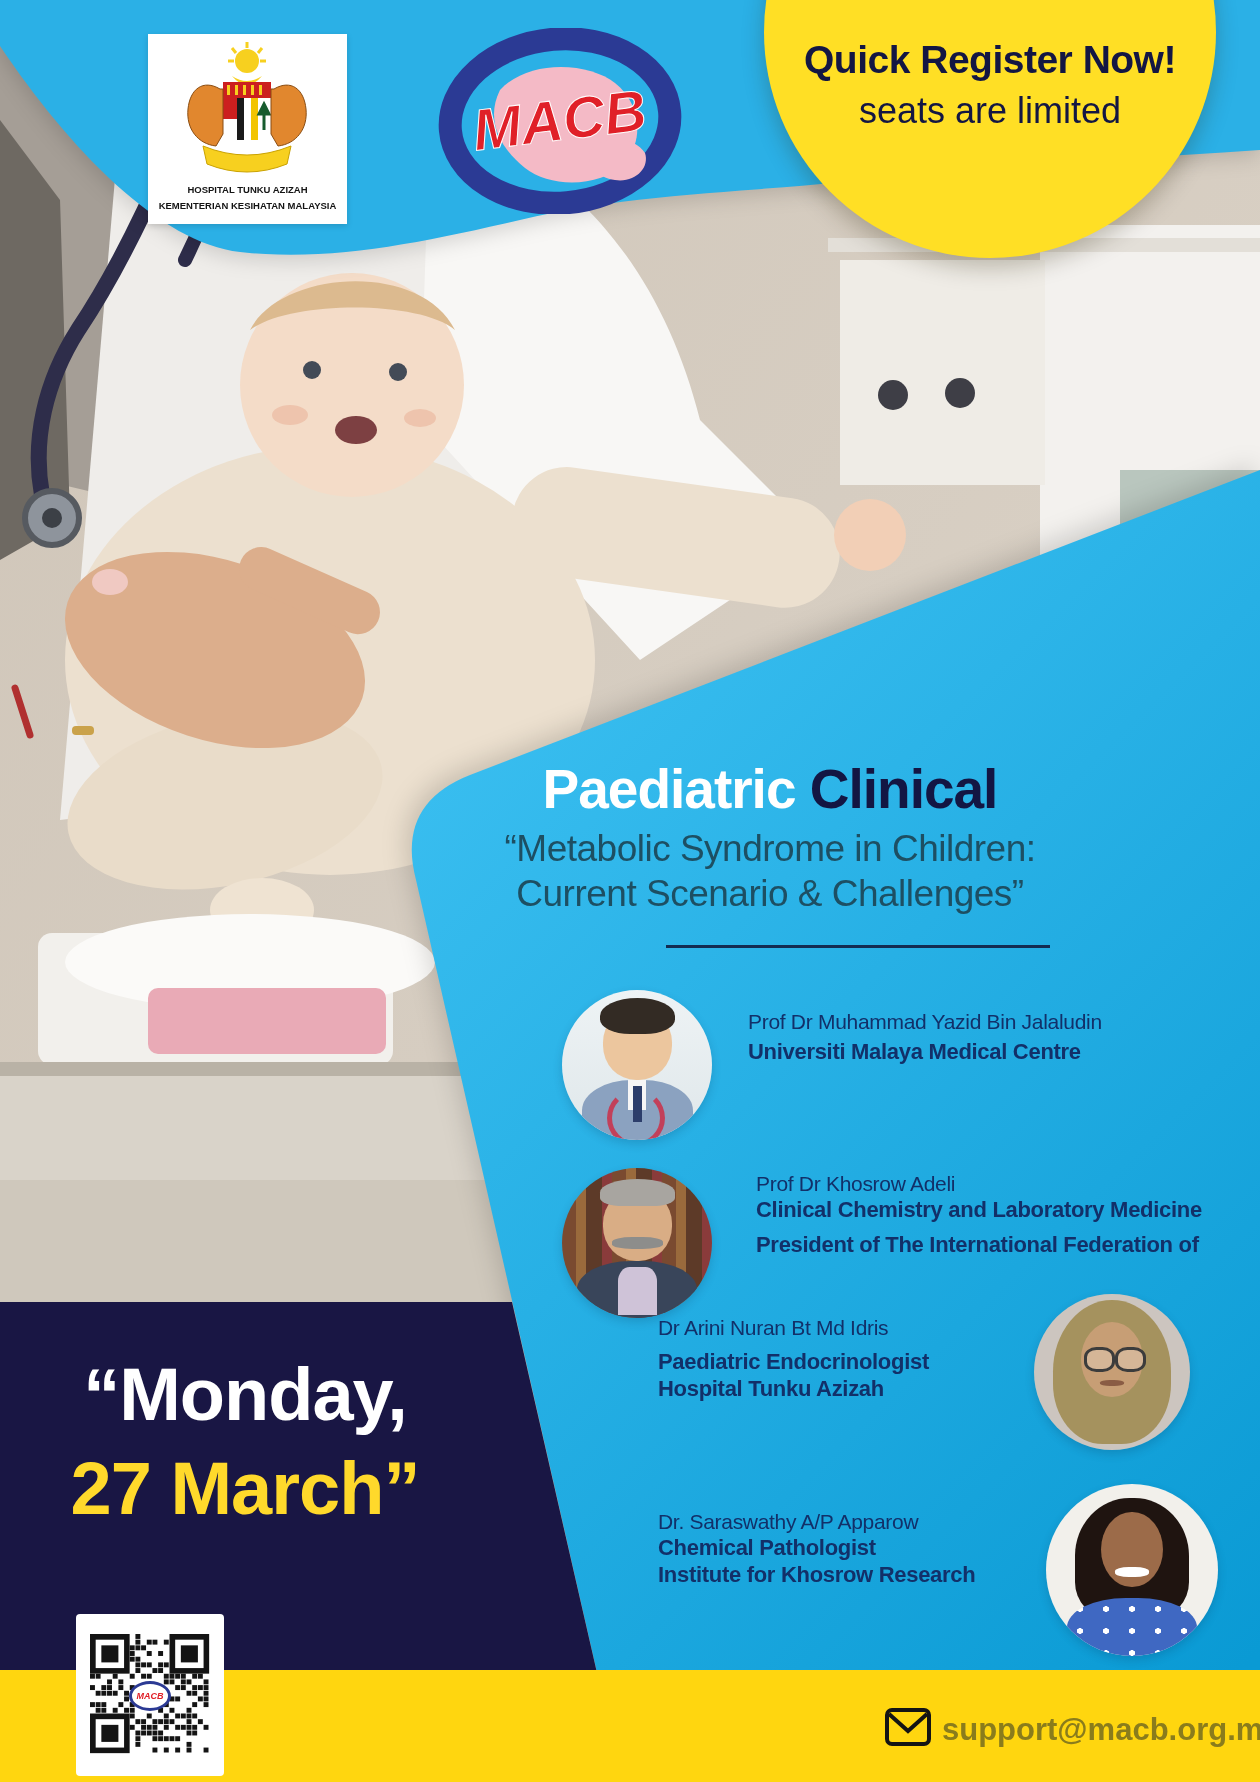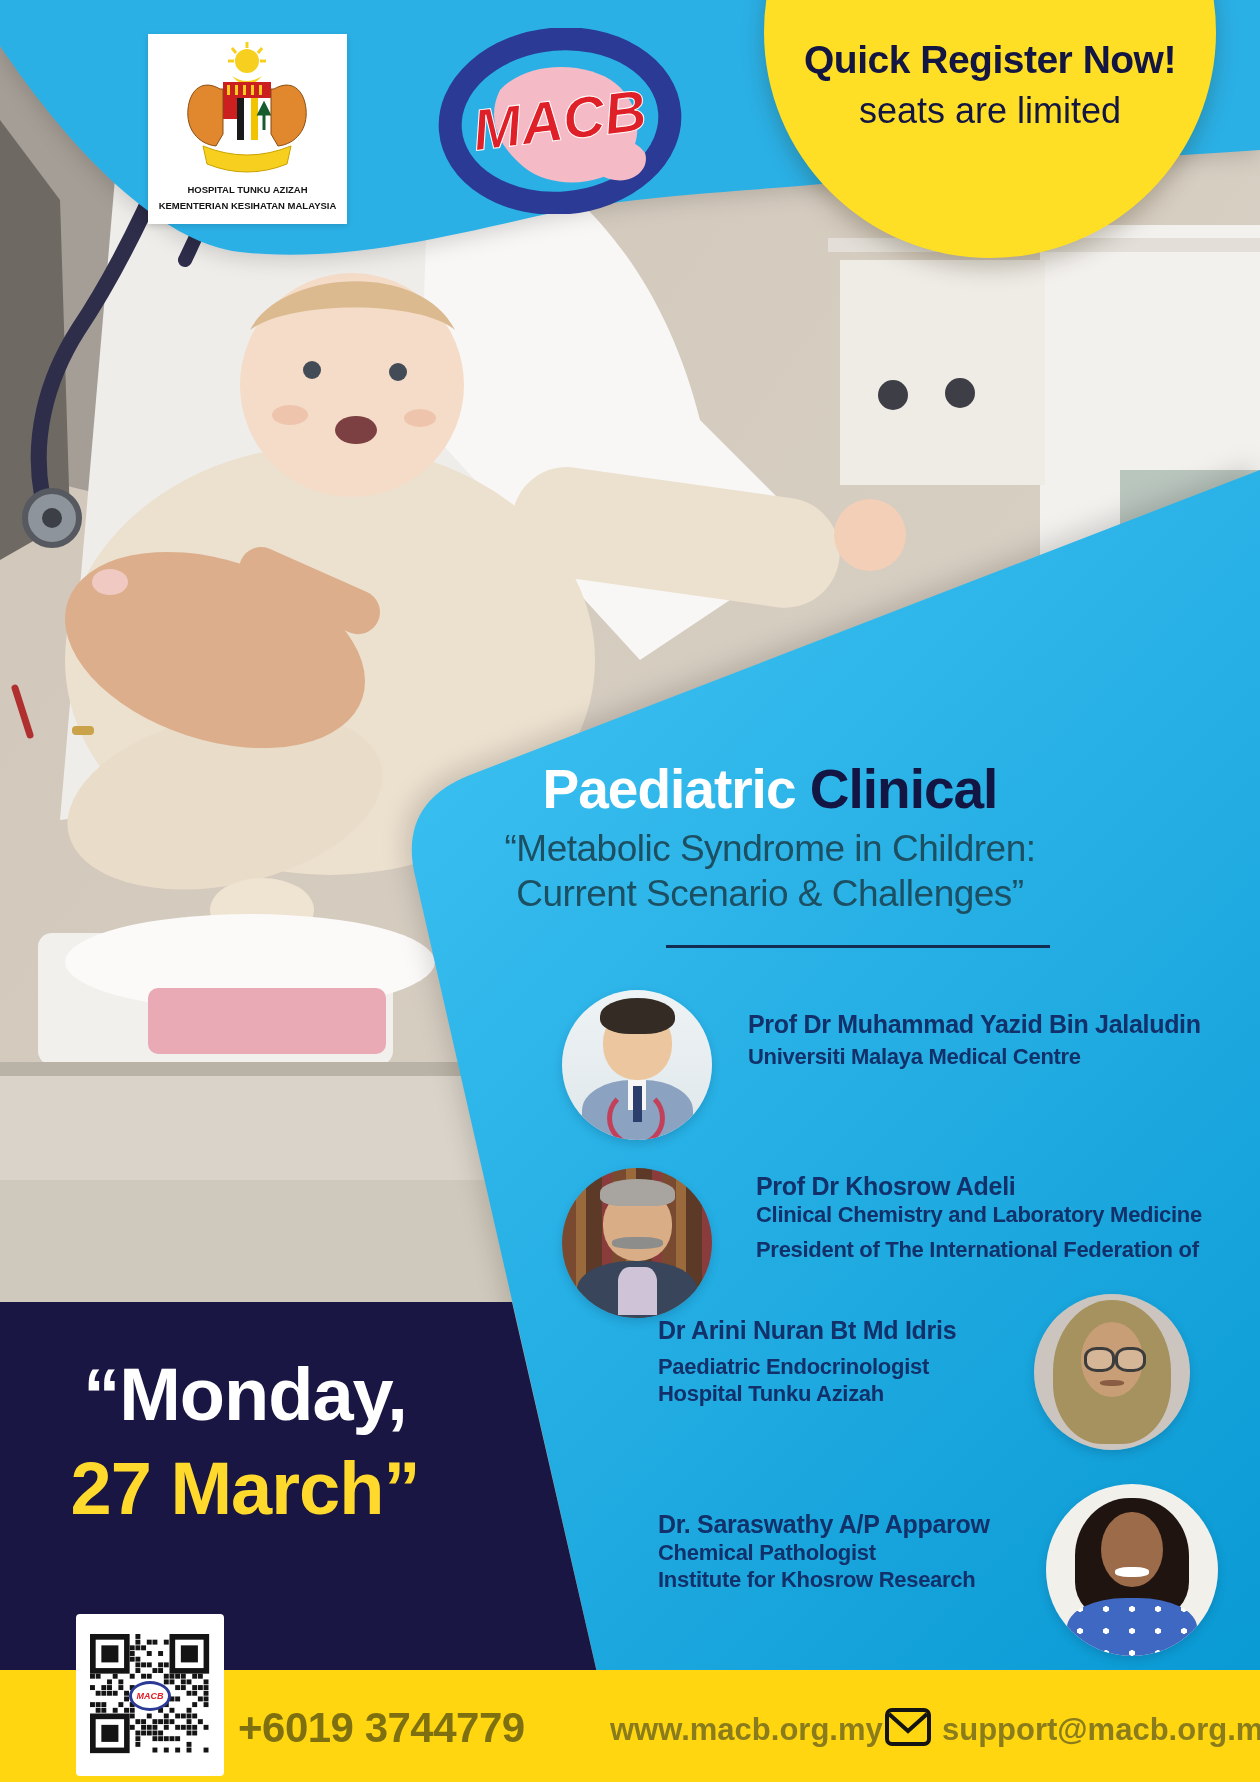--- a/index.html
+++ b/index.html
@@ -26,21 +26,21 @@
 
   
   .title-block{position:absolute;left:420px;top:758px;width:700px;text-align:center;z-index:6;}
   .title{font-size:55px;font-weight:700;letter-spacing:-1px;line-height:62px;}
   .title .t-white{color:#ffffff;}
   .title .t-navy{color:#131643;}
   .subtitle{margin-top:6px;font-size:37px;font-weight:400;color:#1d4f63;line-height:45px;letter-spacing:-.5px;}
   .underline{position:absolute;left:666px;top:945px;width:384px;height:3px;background:#132c52;z-index:6;}
 
   .sp-text{position:absolute;color:#123069;z-index:6;}
-  .sp-name{font-size:25px;font-weight:700;letter-spacing:-.3px;}
+  .sp-name{font-size:21px;font-weight:400;letter-spacing:-.3px;}
   .sp-line{font-size:22px;font-weight:700;letter-spacing:-.3px;margin-top:4px;line-height:27px;}
 
   .avatar{position:absolute;border-radius:50%;overflow:hidden;z-index:6;box-shadow:0 4px 10px rgba(0,40,70,.18);}
   .avatar>div{position:absolute;}
 
   
   .date-box{position:absolute;left:0;top:1302px;width:640px;height:480px;background:#191644;z-index:4;
             clip-path:polygon(0px 0px,512px 0px,622px 480px,0px 480px);}
   .date-text{position:absolute;left:10px;top:46px;width:470px;text-align:center;
              font-weight:700;font-size:74px;line-height:94px;letter-spacing:-1px;}
@@ -270,22 +270,20 @@
   </div>
 
   <div class="date-box">
     <div class="date-text">
       <div class="date-l1">“Monday,</div>
       <div class="date-l2">27 March”</div>
     </div>
   </div>
 
   <div class="footer"></div>
-  <div class="phone">+6019 3744779</div>
-  <div class="website">www.macb.org.my</div>
   <svg class="env" width="48" height="40" viewBox="0 0 48 40">
     <rect x="3" y="3" width="42" height="34" rx="5" fill="none" stroke="#141414" stroke-width="4"></rect>
     <polyline points="5,7 24,24 43,7" fill="none" stroke="#141414" stroke-width="4"></polyline>
   </svg>
   <div class="email">support@macb.org.my</div>
 
   <div class="qr-card">
     <svg width="120" height="120" viewBox="0 0 112 112" style="position:absolute;left:14px;top:20px;">
       <g id="qr-rand">
           <rect x="42.4" y="0.0" width="4.6" height="4.6" fill="#141414"></rect>

